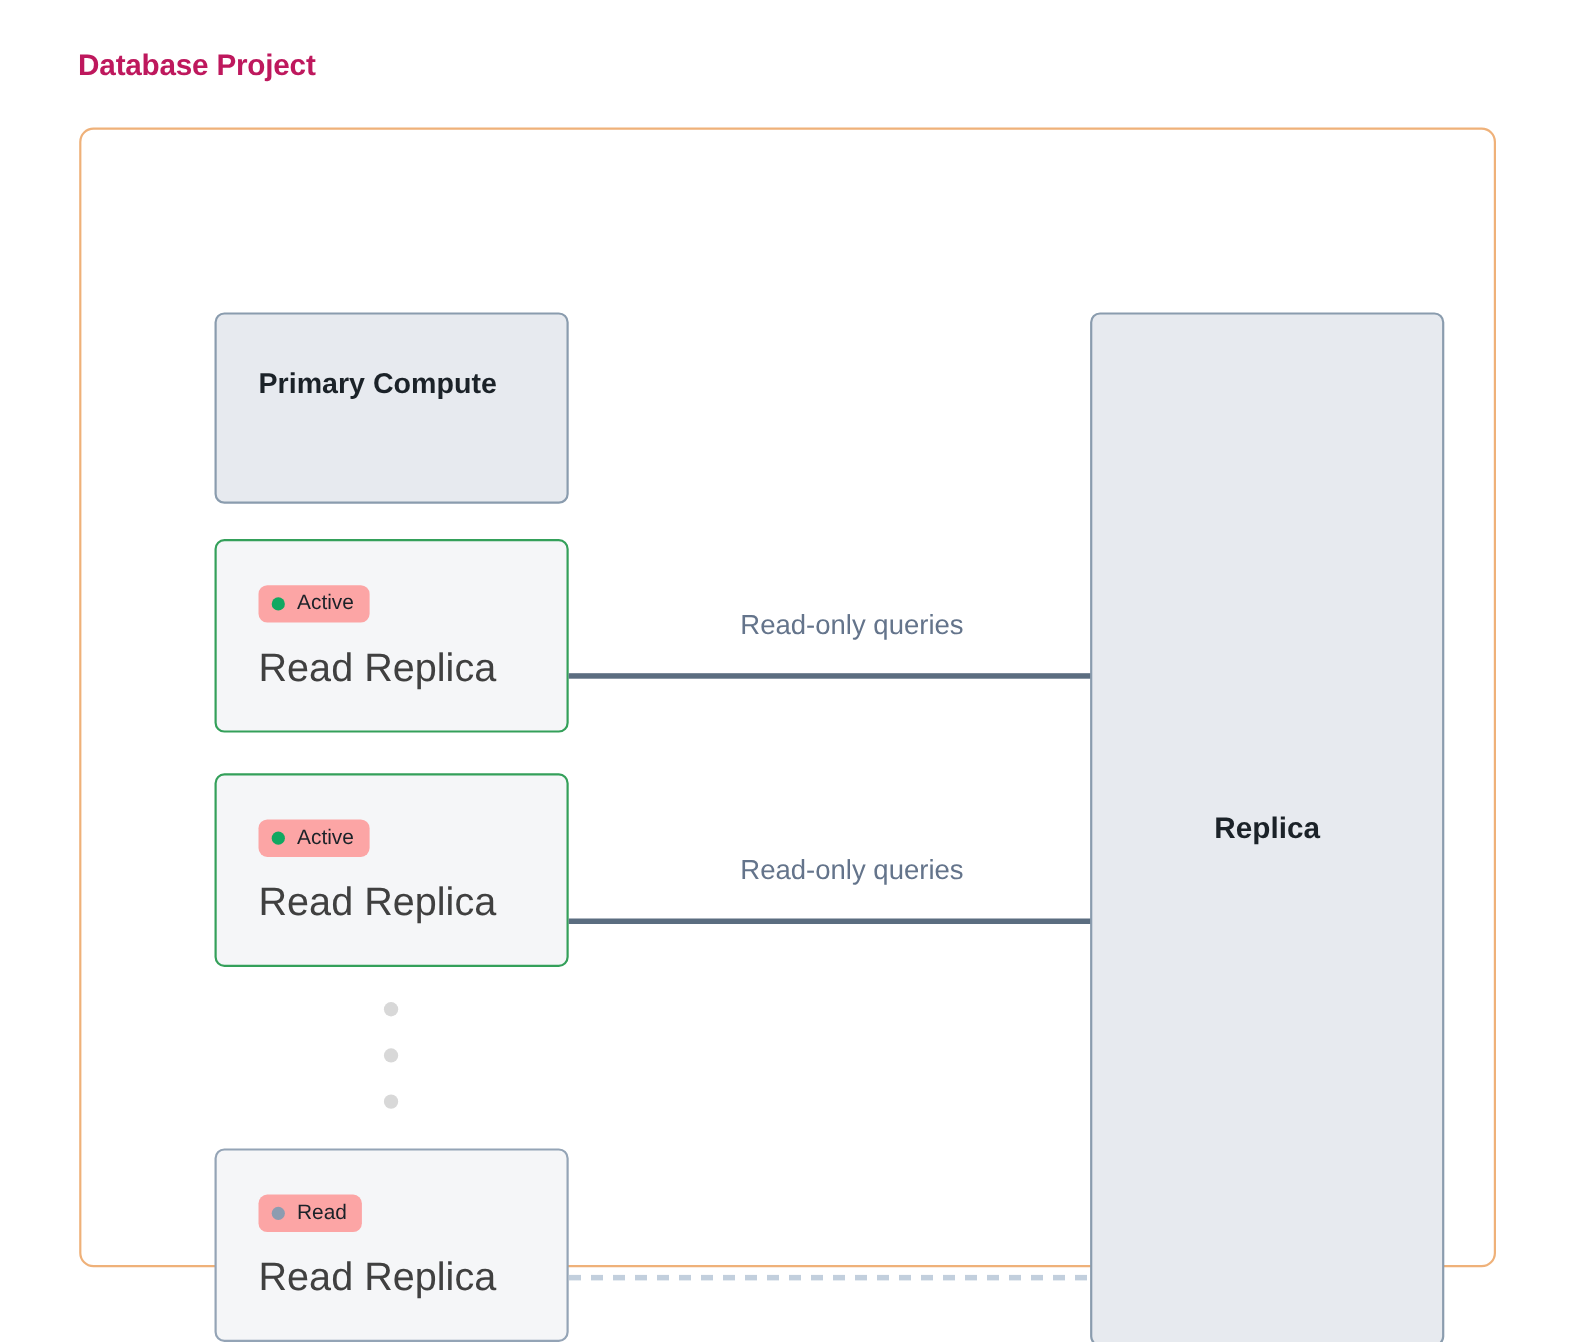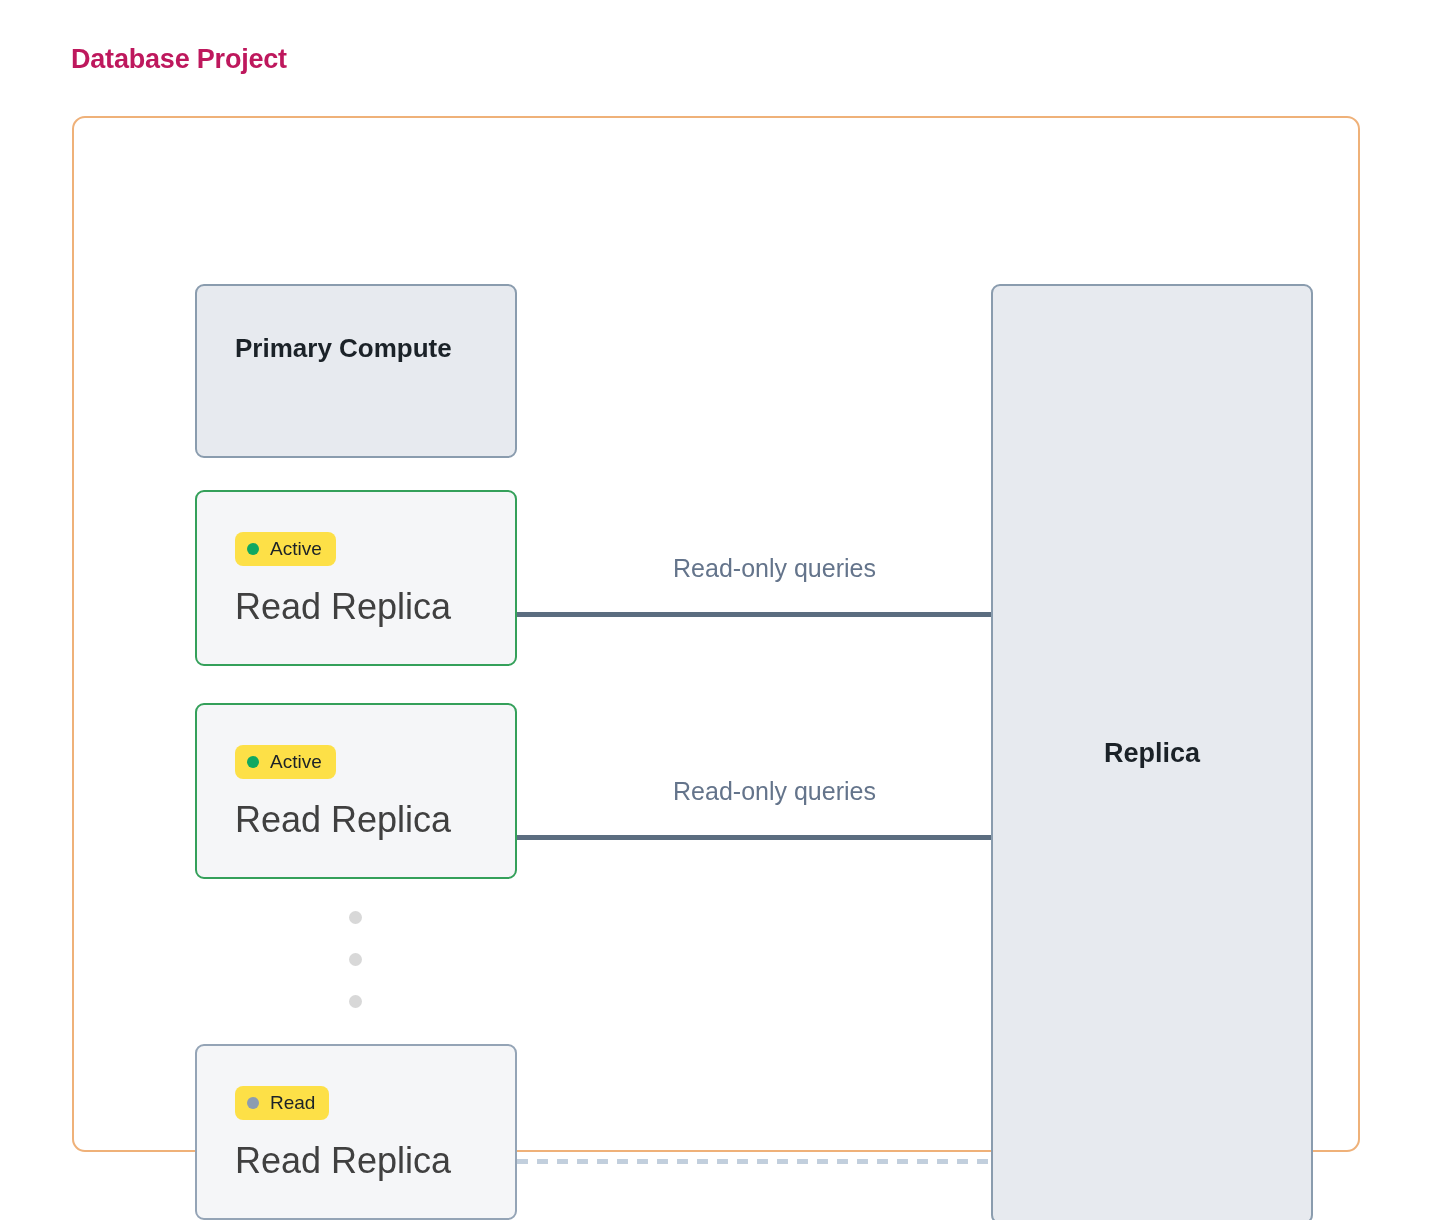--- a/index.html
+++ b/index.html
@@ -81,21 +81,21 @@
 
   .badge {
     position: absolute;
     left: 38px;
     top: 40px;
     display: inline-flex;
     align-items: center;
     height: 34px;
     padding: 0 14px 0 12px;
     border-radius: 8px;
-    background: #fde047;
+    background: #fca5a5;
     font-size: 19px;
     color: #1b2228;
     white-space: nowrap;
   }
   .badge .dot {
     width: 12px;
     height: 12px;
     border-radius: 50%;
     margin-right: 11px;
     display: inline-block;

